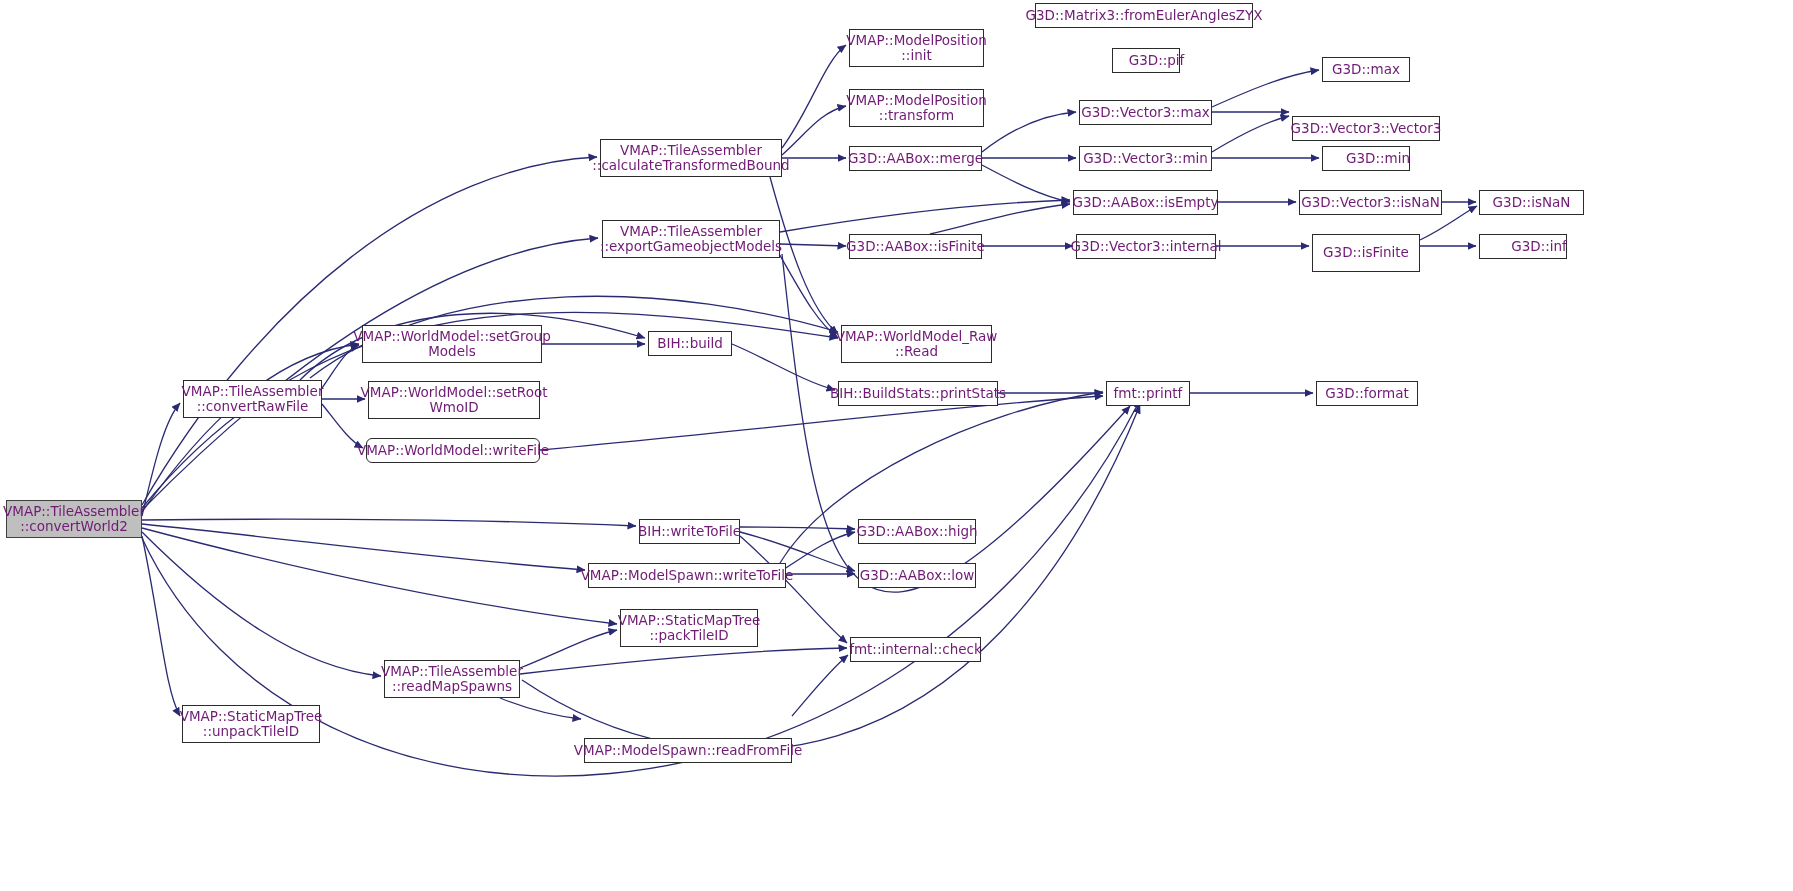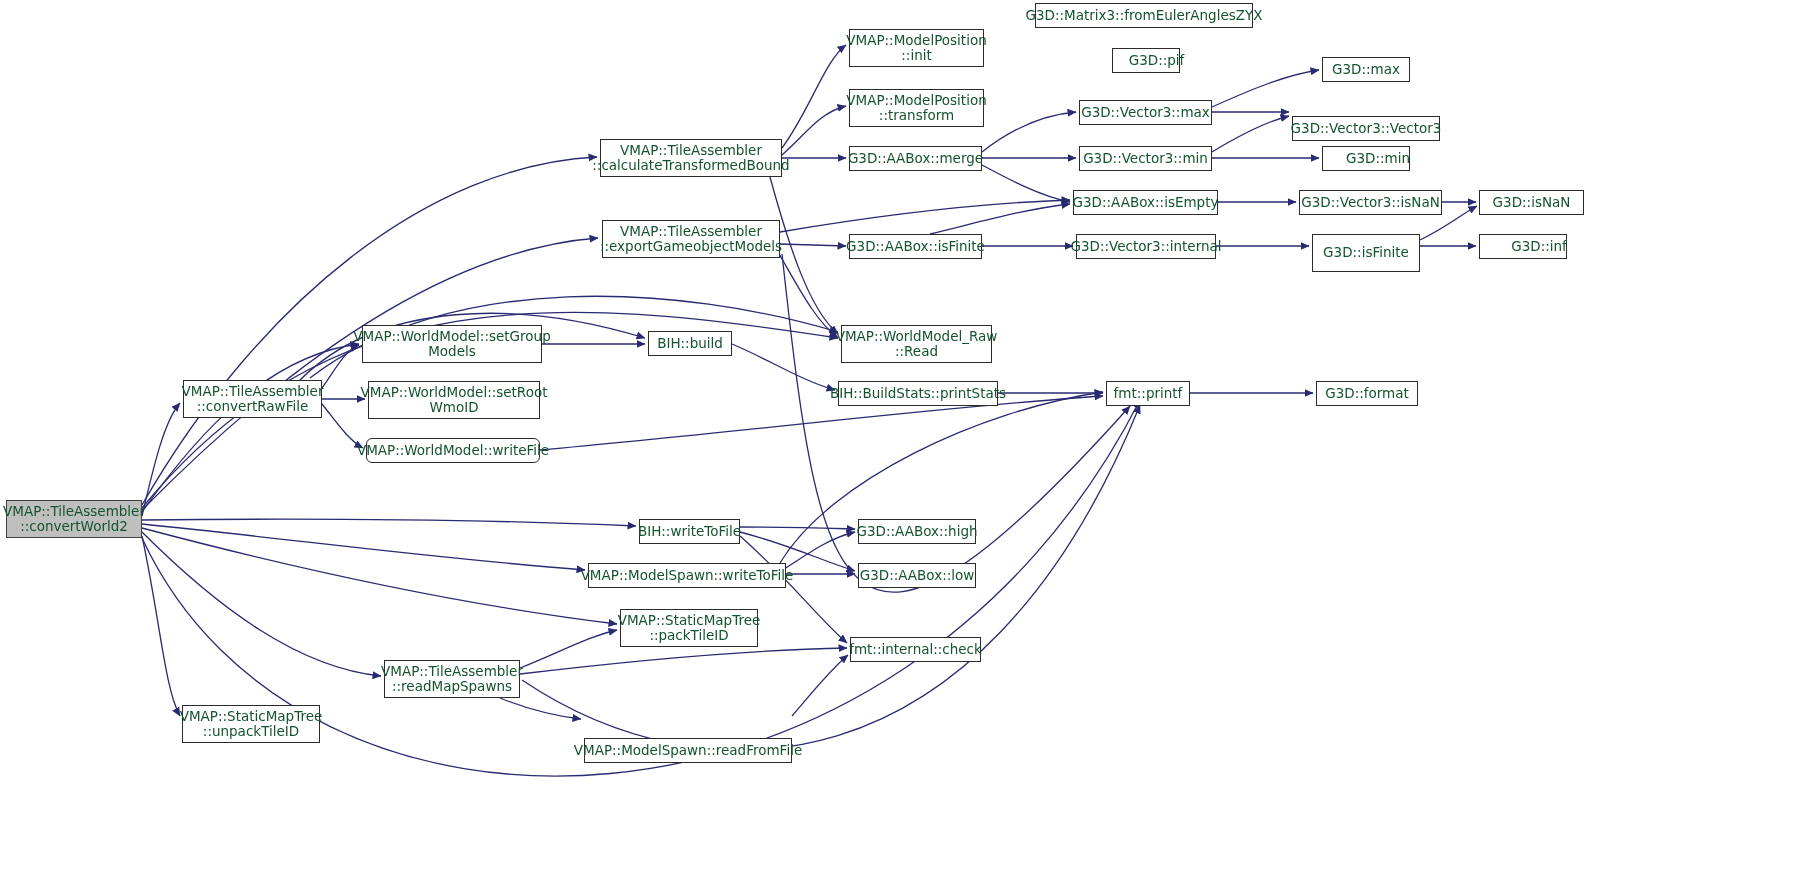--- a/index.html
+++ b/index.html
@@ -1,21 +1,21 @@
 <!DOCTYPE html>
 <html><head>
 <meta charset="utf-8">
 <style>
   html,body{margin:0;padding:0;background:#ffffff;}
   #canvas{position:relative;width:1793px;height:891px;background:#ffffff;
           font-family:"DejaVu Sans","Liberation Sans",sans-serif;overflow:hidden;}
   svg.edges{position:absolute;left:0;top:0;width:1793px;height:891px;pointer-events:none;}
   .node{position:absolute;box-sizing:border-box;border:1px solid #2b2b2b;background:#ffffff;
         display:flex;align-items:center;justify-content:center;text-align:center;
-        font-size:13.5px;color:#14532d;line-height:1.12;padding:1px 4px;white-space:pre-line;}
+        font-size:13.5px;color:#701a75;line-height:1.12;padding:1px 4px;white-space:pre-line;}
   .node.root{background:#bfbfbf;border:1px solid #404040;}
 </style>
 </head>
 <body>
 
 <div id="canvas">
   <svg class="edges" id="edge-svg">
     <defs>
       <marker id="ah" markerWidth="9" markerHeight="8" refX="8.5" refY="4" orient="auto" markerUnits="userSpaceOnUse">
         <path d="M0,0 L9,4 L0,8 Z" fill="#2a2a72"></path>

